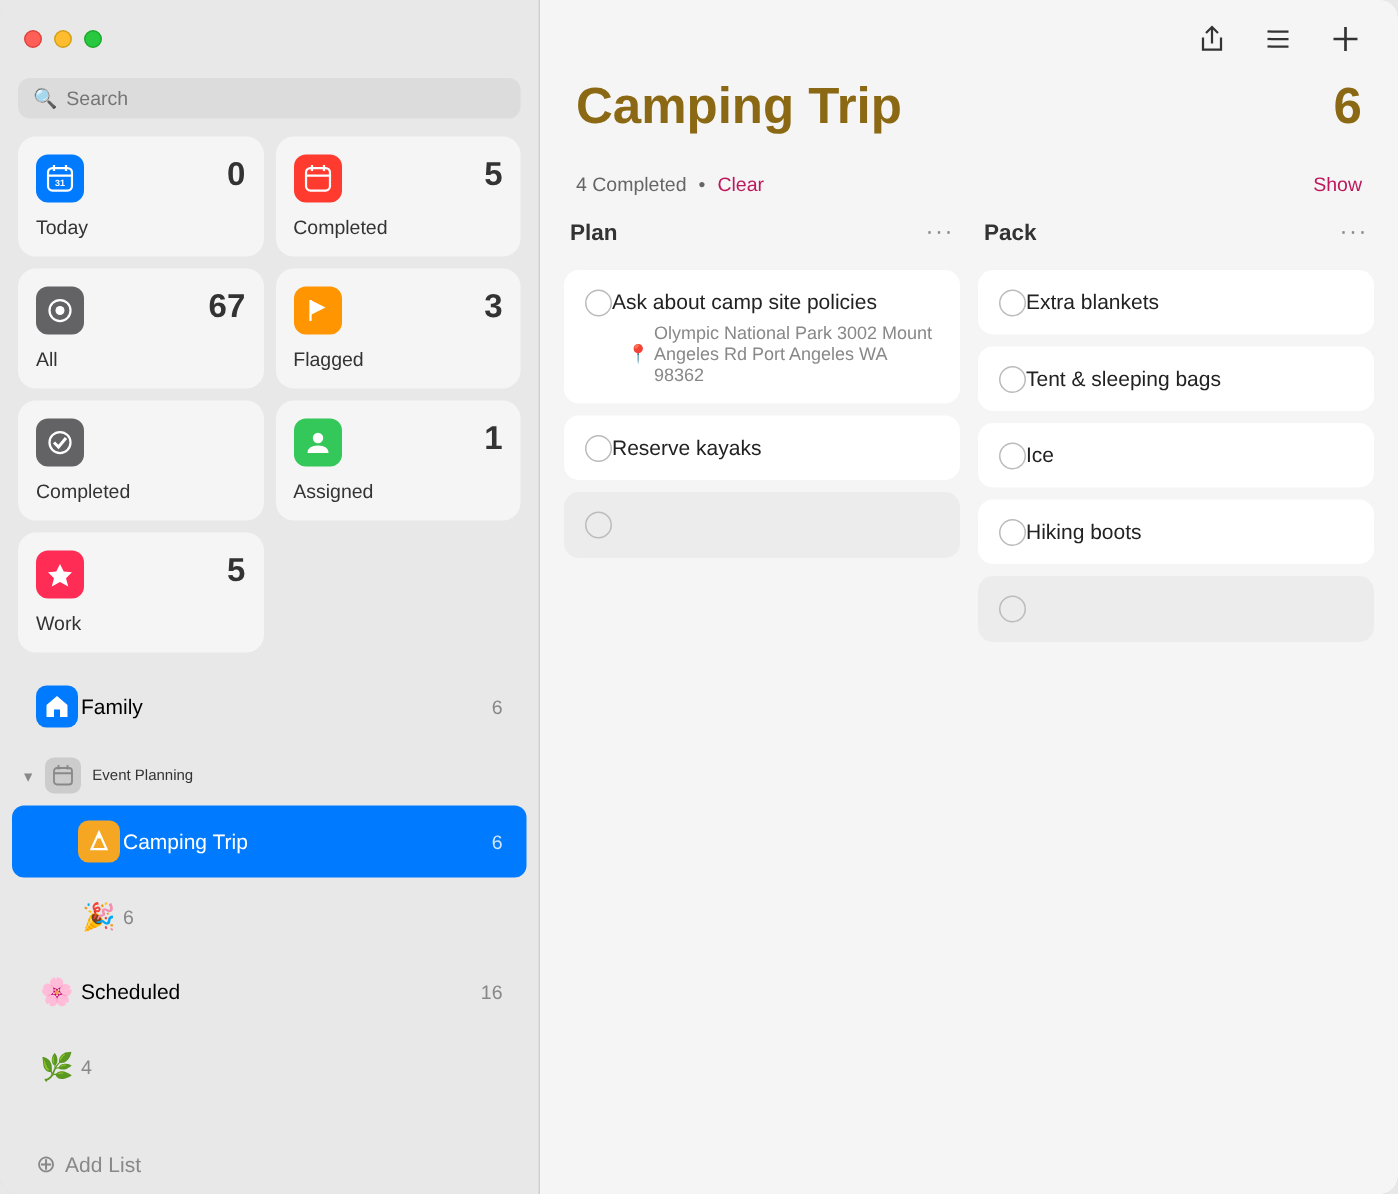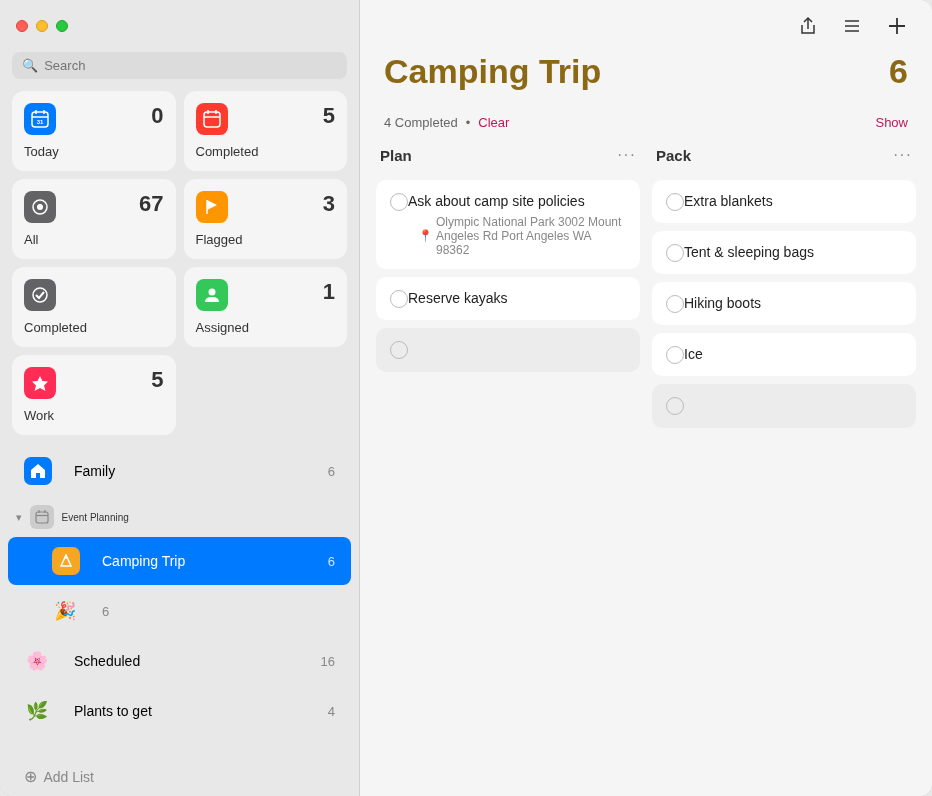--- a/index.html
+++ b/index.html
@@ -142,21 +142,21 @@
       padding: 0 0 12px 0;
     }
 
     .list-item {
       display: flex;
       align-items: center;
       padding: 10px 16px;
       cursor: pointer;
       border-radius: 8px;
       margin: 0 8px 2px 8px;
-      gap: 22px;
+      gap: 2px;
     }
 
     .list-item.active {
       background: #007aff;
       color: white;
     }
 
     .list-item .list-icon {
       width: 28px;
       height: 28px;
@@ -516,21 +516,20 @@
       </div>
 
       <div class="list-item">
         <div class="list-icon" style="background:transparent; font-size:18px;">🌸</div>
         <span class="list-name">Scheduled</span>
         <span class="list-count">16</span>
       </div>
 
       <div class="list-item">
         <div class="list-icon" style="background:transparent; font-size:18px;">🌿</div>
-        <span class="list-name">Plants to get</span>
         <span class="list-count">4</span>
       </div>
     </div>
 
     <div class="add-list-btn">
       <span style="font-size:16px;">⊕</span>
       <span>Add List</span>
     </div>
   </div>
 
@@ -621,28 +620,28 @@
         <div class="task-card">
           <div class="task-row">
             <div class="task-checkbox"></div>
             <span class="task-text">Tent &amp; sleeping bags</span>
           </div>
         </div>
 
         <div class="task-card">
           <div class="task-row">
             <div class="task-checkbox"></div>
+            <span class="task-text">Ice</span>
+          </div>
+        </div>
+
+        <div class="task-card">
+          <div class="task-row">
+            <div class="task-checkbox"></div>
             <span class="task-text">Hiking boots</span>
-          </div>
-        </div>
-
-        <div class="task-card">
-          <div class="task-row">
-            <div class="task-checkbox"></div>
-            <span class="task-text">Ice</span>
           </div>
         </div>
 
         <div class="task-card empty">
           <div class="task-row">
             <div class="task-checkbox"></div>
           </div>
         </div>
       </div>
     </div>

